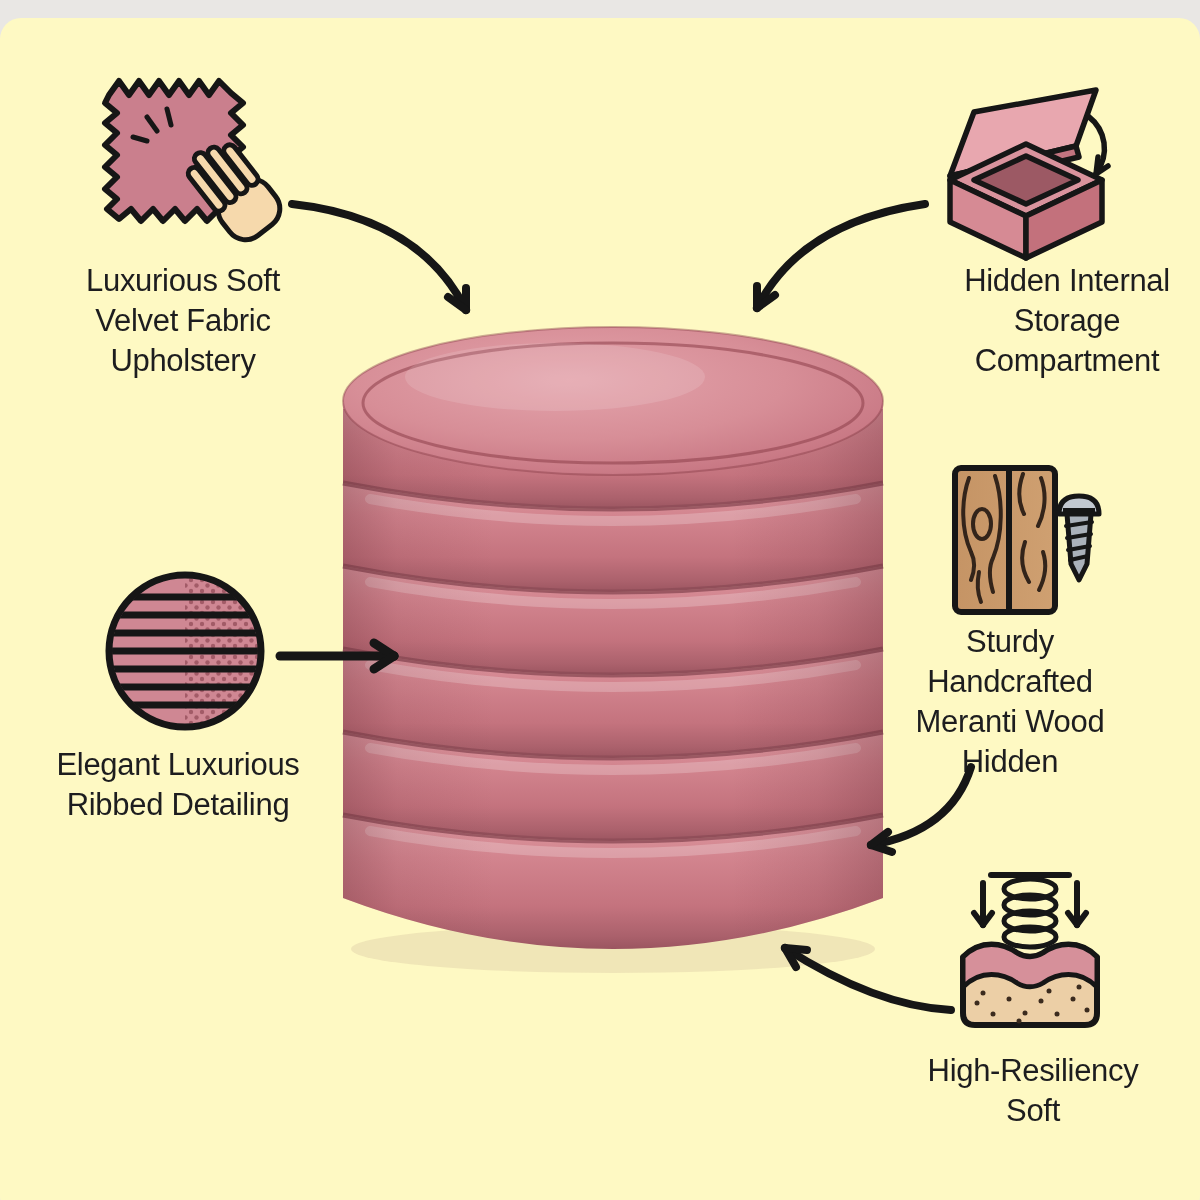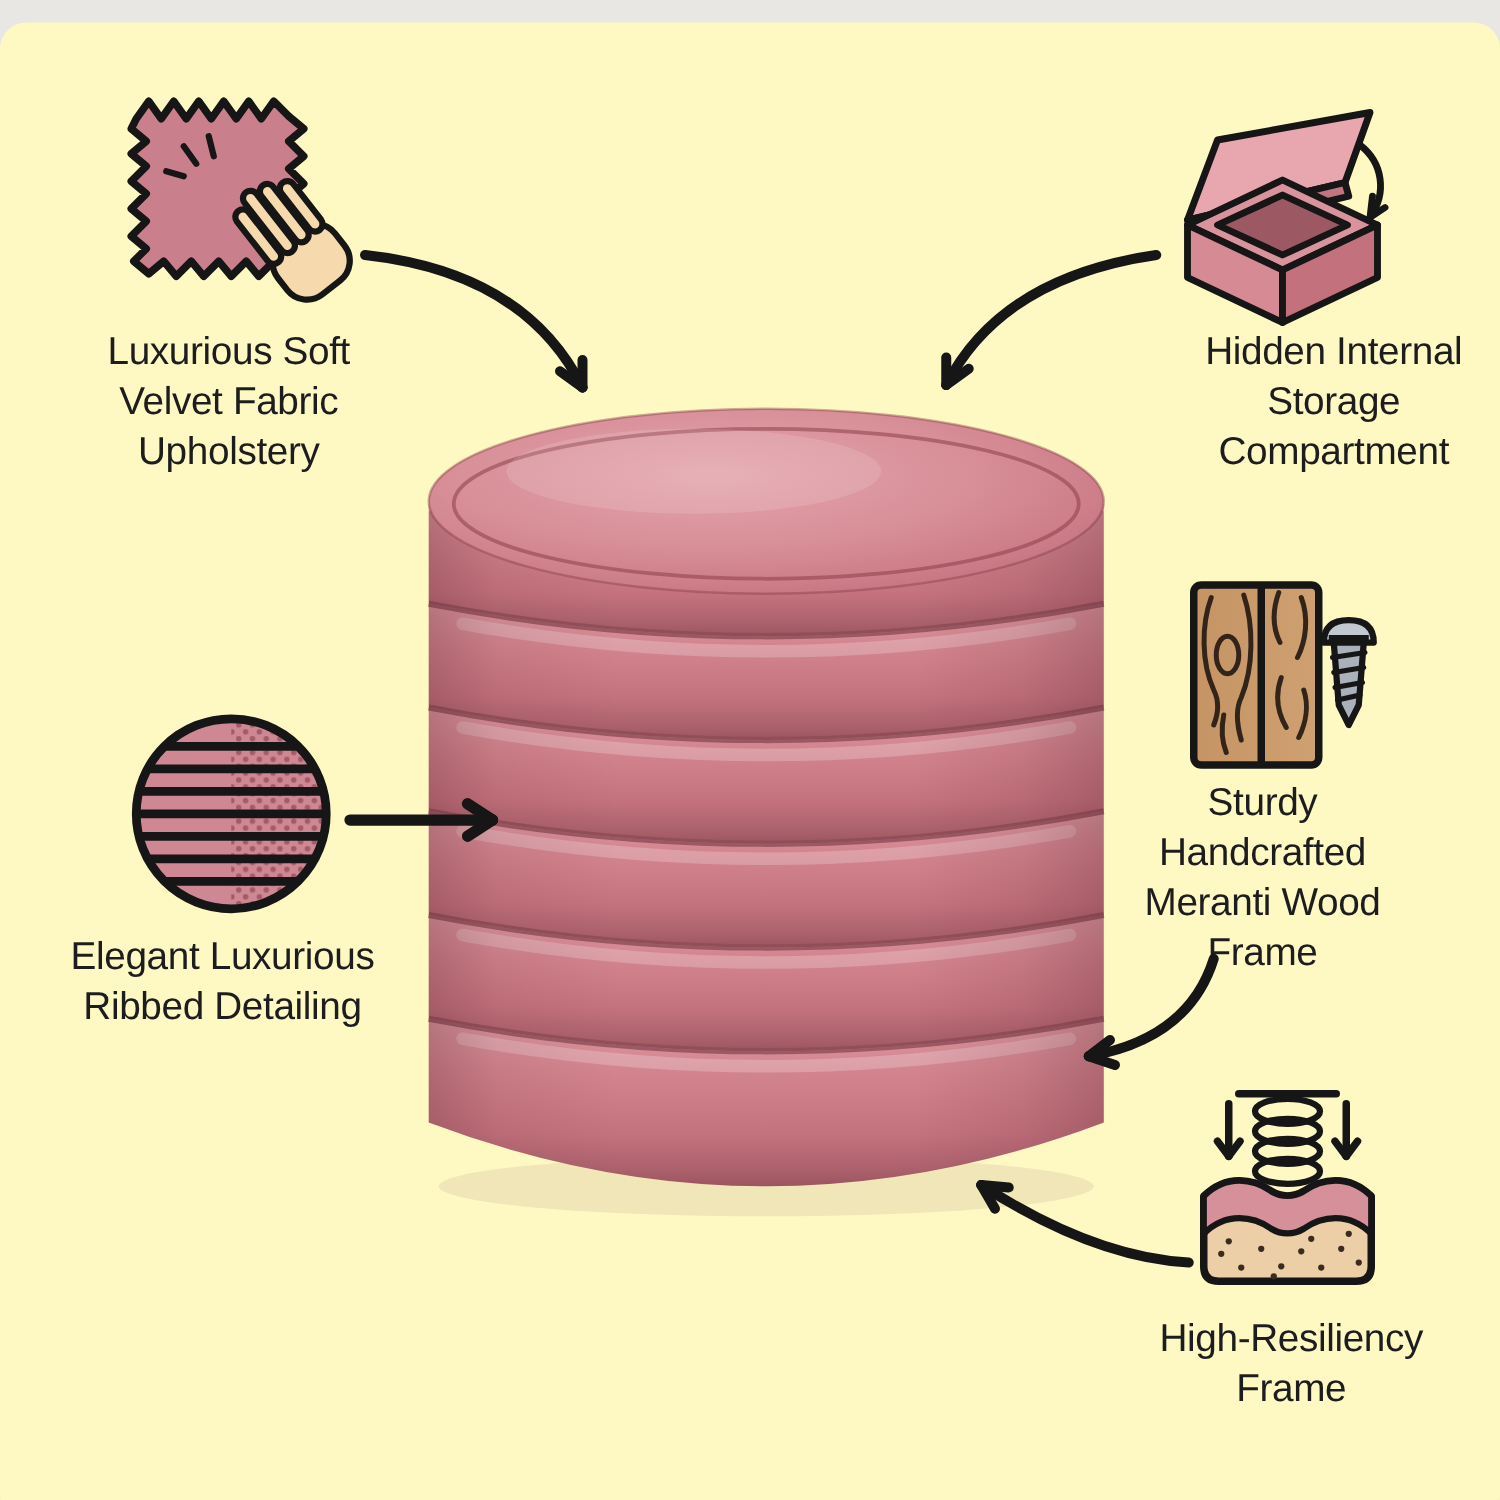--- a/index.html
+++ b/index.html
@@ -172,21 +172,21 @@
           <path d="M121,66 L147,62"></path>
             <path d="M122,78 L146,74"></path>
           <path d="M123,90 L145,86"></path>
             <path d="M125,100 L143,96"></path>
         </g>
       </g>
     </svg>
     <div class="label" style="left:845px;top:604px;width:330px">Sturdy
 Handcrafted
 Meranti Wood
-Frame</div>
+Hidden</div>
   </div>
 
   <div class="abs" style="left:0;top:0">
     <svg class="abs" style="left:955px;top:845px" width="150" height="170" viewBox="0 0 150 170">
       <line x1="36" y1="12" x2="114" y2="12" class="stroke" stroke-width="6"></line>
       <g class="stroke" stroke-width="5">
         <ellipse cx="75" cy="26" rx="26" ry="10"></ellipse>
           <ellipse cx="75" cy="42" rx="26" ry="10"></ellipse>
         <ellipse cx="75" cy="58" rx="26" ry="10"></ellipse>
           <ellipse cx="75" cy="74" rx="26" ry="10"></ellipse>
@@ -212,21 +212,21 @@
           <circle cx="118" cy="136" r="2.5"></circle>
             <circle cx="132" cy="147" r="2.5"></circle>
             <circle cx="64" cy="158" r="2.5"></circle>
           <circle cx="28" cy="130" r="2.5"></circle>
             <circle cx="94" cy="128" r="2.5"></circle>
             <circle cx="124" cy="124" r="2.5"></circle>
         </g>
       </g>
     </svg>
     <div class="label" style="left:868px;top:1033px;width:330px">High-Resiliency
-Frame</div>
+Soft</div>
   </div>
 
   <svg class="abs" style="left:270px;top:160px" width="220" height="160" viewBox="0 0 220 160">
     <g class="stroke" stroke-width="8">
       <path d="M22,26 Q150,40 196,132"></path>
         <path d="M196,132 L196,110"></path>
         <path d="M196,132 L178,119"></path>
     </g>
   </svg>
 

